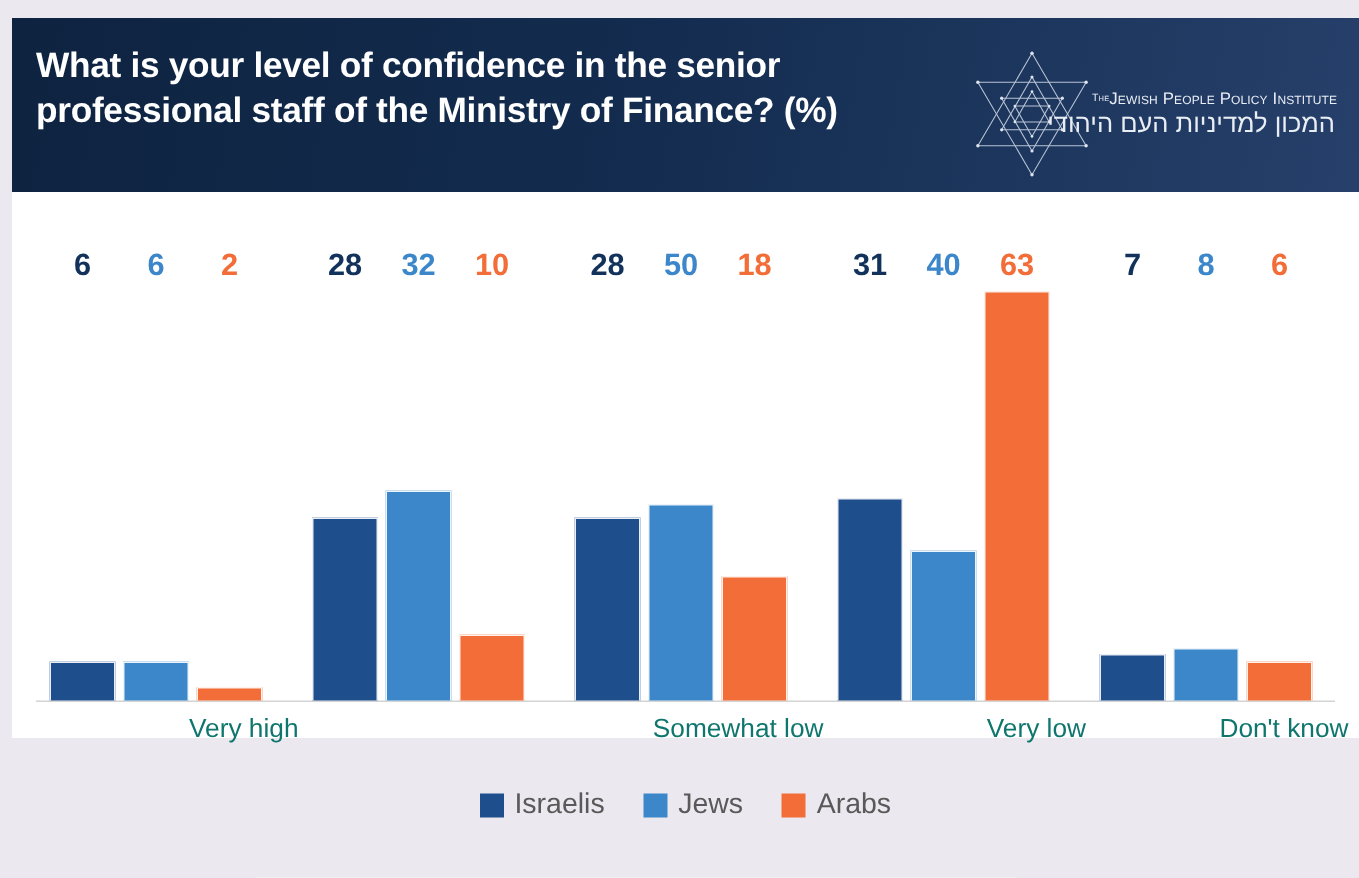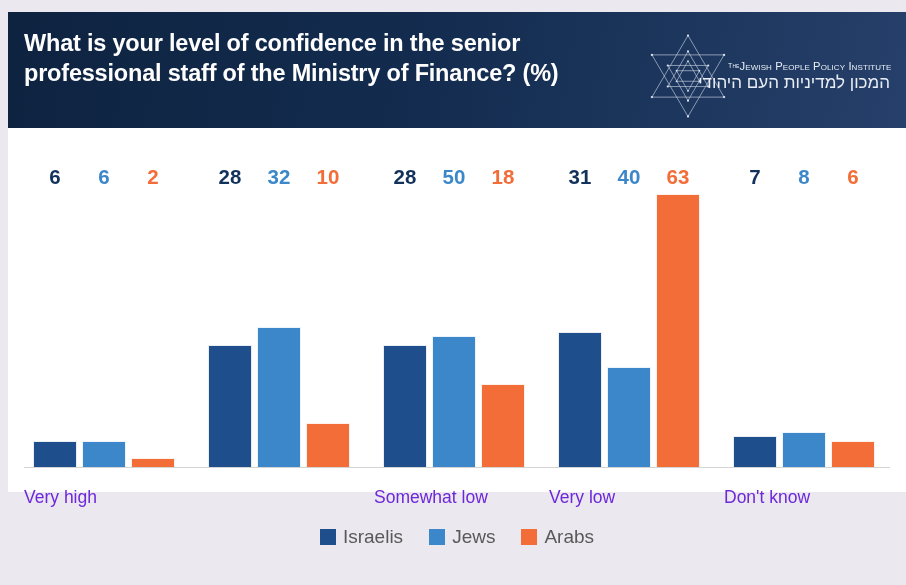--- a/index.html
+++ b/index.html
@@ -151,24 +151,23 @@
   .s1 .bar { background: #3c87ca; }
   .s1 .val { color: #3c87ca; }
   .s2 .bar { background: #f26d37; }
   .s2 .val { color: #f26d37; }
 
   .cat-label {
     position: absolute;
     left: 0;
     top: 308px;
     width: 175px;
-    text-align: left;
+    text-align: right;
     font-size: 17.5px;
-    color: #6d28d9;
-    margin-top: 12px;
+    color: #0f766e;
   }
 
   
   #legend {
     position: absolute;
     left: 0;
     bottom: 22px;
     width: 898px;
     display: flex;
     justify-content: center;

